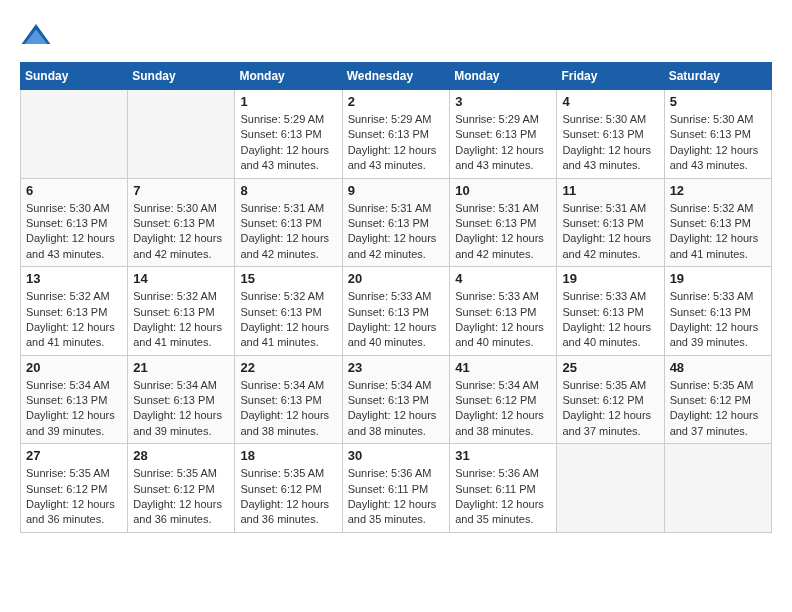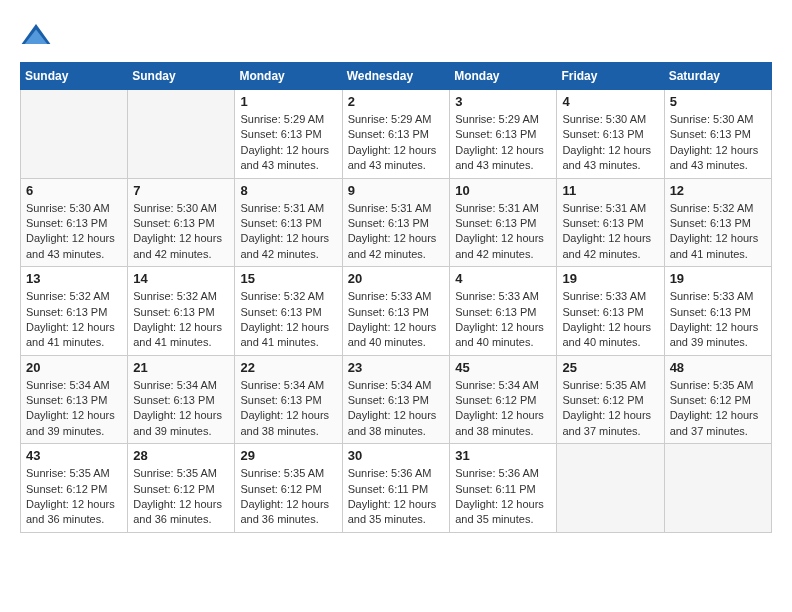--- a/index.html
+++ b/index.html
@@ -217,43 +217,43 @@
         </td>
         <td>
           <div class="day-num">22</div>
           <div class="day-info">Sunrise: 5:34 AM<br>Sunset: 6:13 PM<br>Daylight: 12 hours and 38 minutes.</div>
         </td>
         <td>
           <div class="day-num">23</div>
           <div class="day-info">Sunrise: 5:34 AM<br>Sunset: 6:13 PM<br>Daylight: 12 hours and 38 minutes.</div>
         </td>
         <td>
-          <div class="day-num">45</div>
+          <div class="day-num">41</div>
           <div class="day-info">Sunrise: 5:34 AM<br>Sunset: 6:12 PM<br>Daylight: 12 hours and 38 minutes.</div>
         </td>
         <td>
           <div class="day-num">25</div>
           <div class="day-info">Sunrise: 5:35 AM<br>Sunset: 6:12 PM<br>Daylight: 12 hours and 37 minutes.</div>
         </td>
         <td>
           <div class="day-num">48</div>
           <div class="day-info">Sunrise: 5:35 AM<br>Sunset: 6:12 PM<br>Daylight: 12 hours and 37 minutes.</div>
         </td>
       </tr>
       <tr>
         <td>
-          <div class="day-num">43</div>
+          <div class="day-num">27</div>
           <div class="day-info">Sunrise: 5:35 AM<br>Sunset: 6:12 PM<br>Daylight: 12 hours and 36 minutes.</div>
         </td>
         <td>
           <div class="day-num">28</div>
           <div class="day-info">Sunrise: 5:35 AM<br>Sunset: 6:12 PM<br>Daylight: 12 hours and 36 minutes.</div>
         </td>
         <td>
-          <div class="day-num">29</div>
+          <div class="day-num">18</div>
           <div class="day-info">Sunrise: 5:35 AM<br>Sunset: 6:12 PM<br>Daylight: 12 hours and 36 minutes.</div>
         </td>
         <td>
           <div class="day-num">30</div>
           <div class="day-info">Sunrise: 5:36 AM<br>Sunset: 6:11 PM<br>Daylight: 12 hours and 35 minutes.</div>
         </td>
         <td>
           <div class="day-num">31</div>
           <div class="day-info">Sunrise: 5:36 AM<br>Sunset: 6:11 PM<br>Daylight: 12 hours and 35 minutes.</div>
         </td>

